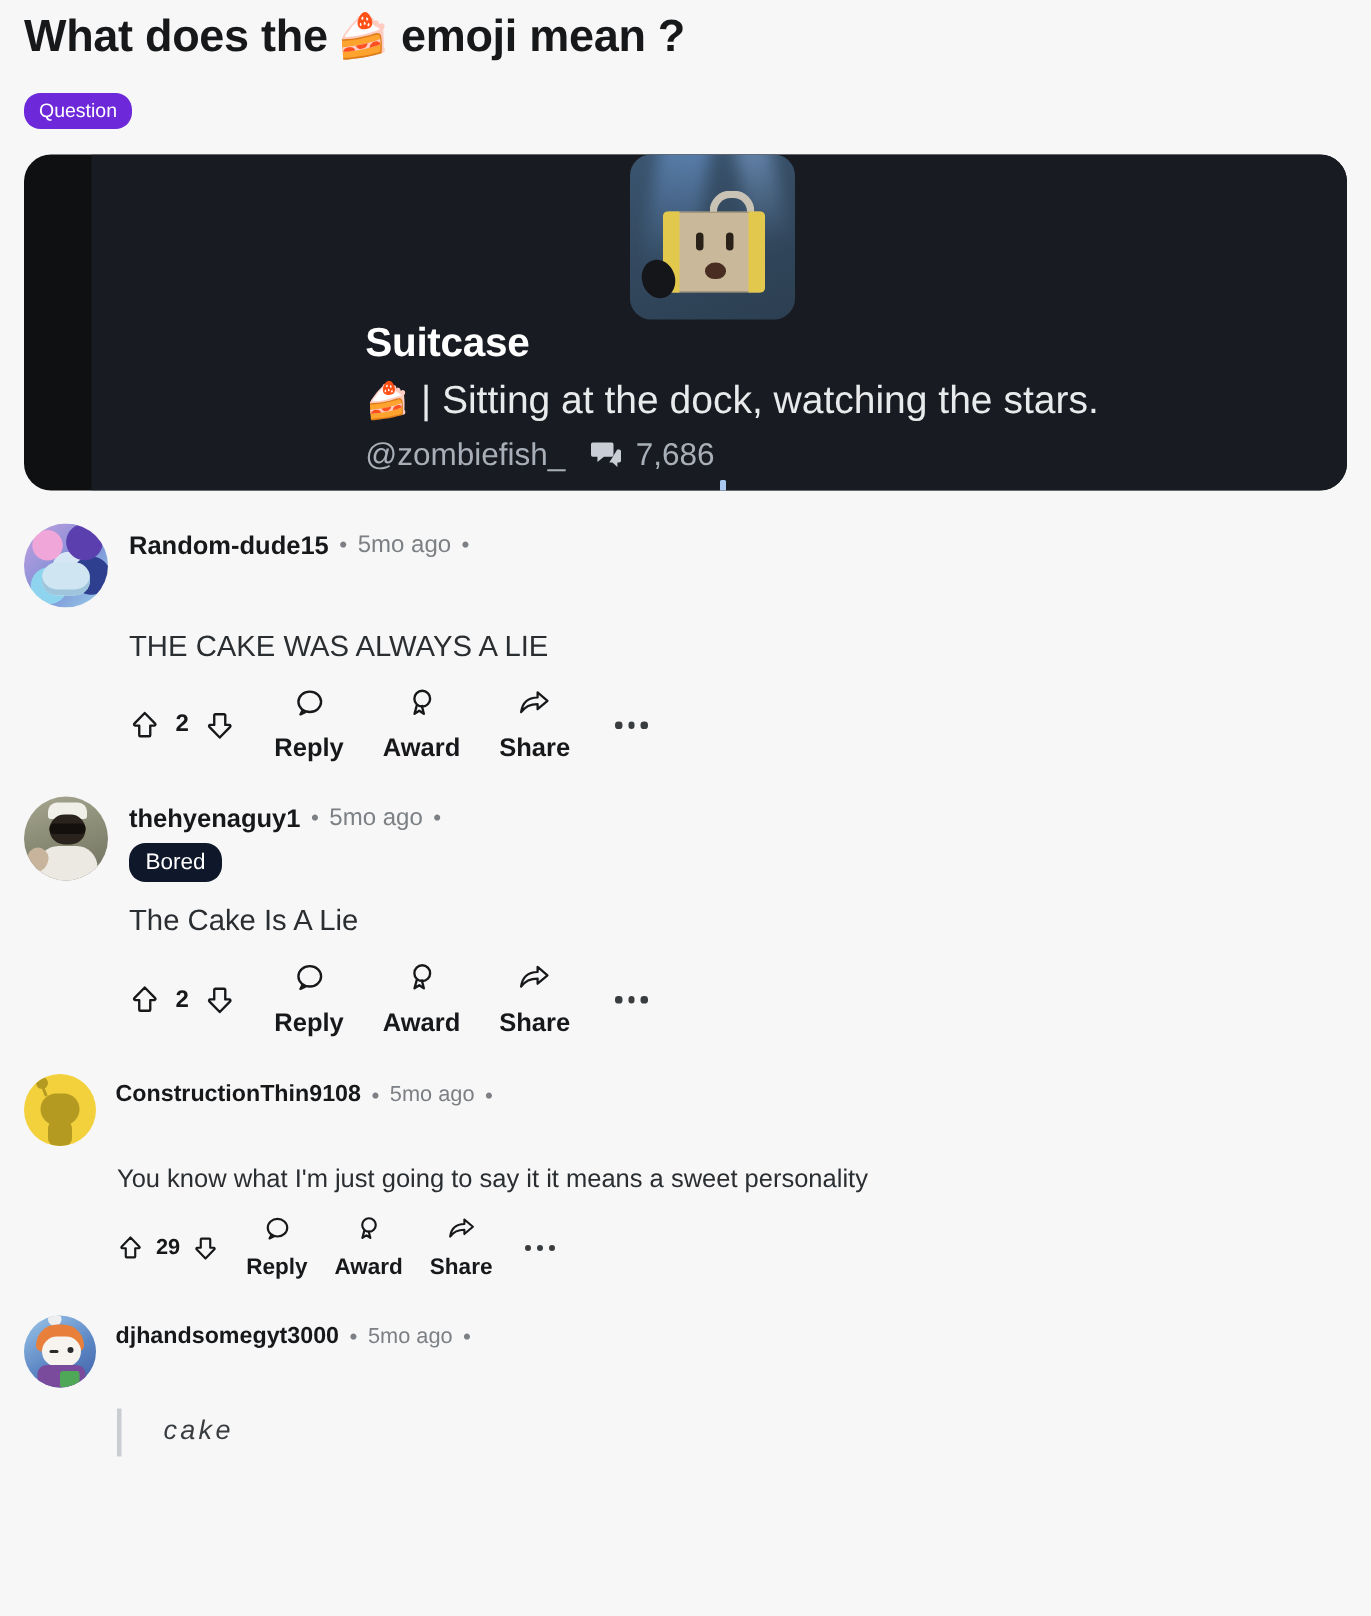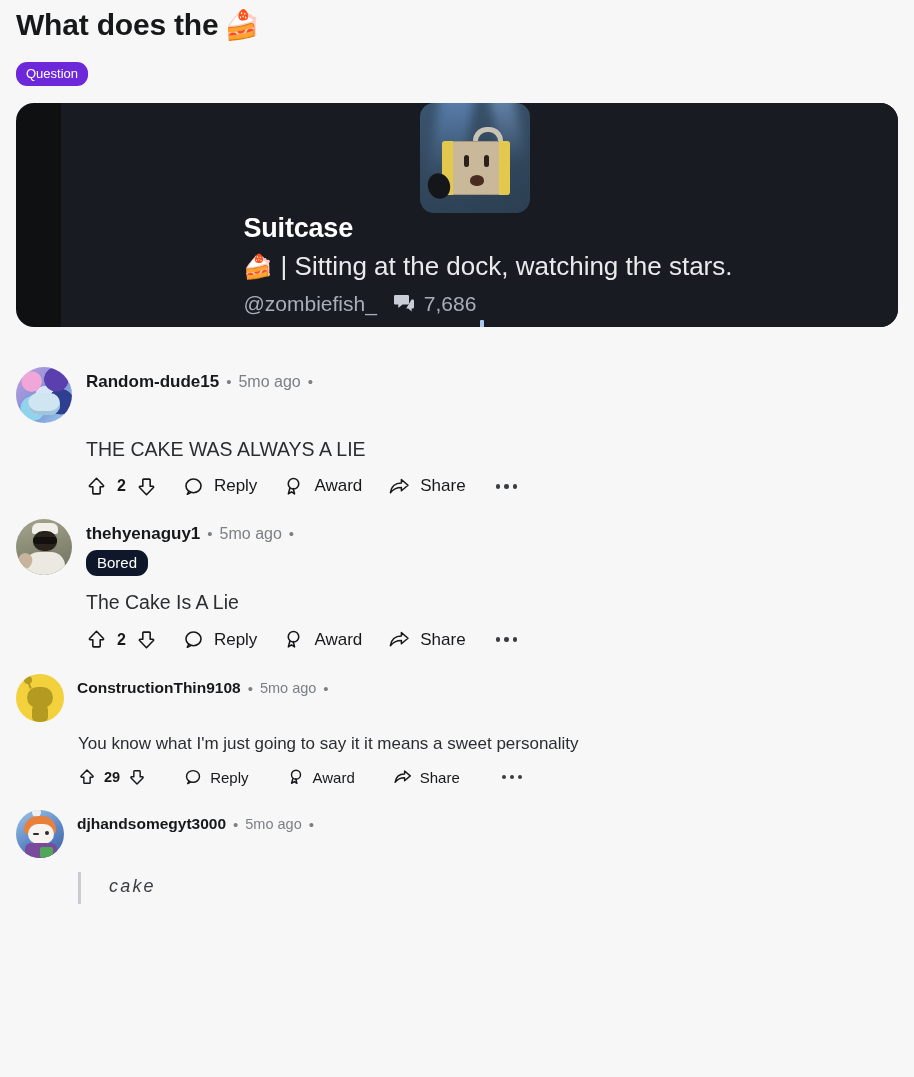--- a/index.html
+++ b/index.html
@@ -159,21 +159,21 @@
     width: 46px; height: 46px;
     position: relative;
   }
   .media-plus::before, .media-plus::after {
     content:""; position:absolute; background:#a8c8f0; border-radius:1px;
   }
   .media-plus::before { left: 50%; top: 4px; width: 4px; height: 38px; transform: translateX(-50%); }
   .media-plus::after  { top: 50%; left: 4px; height: 4px; width: 38px; transform: translateY(-50%); }
 
   
-  .comments { margin-top: 40px; }
+  .comments { margin-top: 22px; }
   .comment { position: relative; margin-bottom: 4px; }
 
   .c-head { display: flex; align-items: flex-start; gap: 14px; }
   .avatar {
     flex: 0 0 auto;
     width: 56px; height: 56px;
     border-radius: 50%;
     overflow: hidden;
     position: relative;
   }
@@ -261,29 +261,29 @@
 
   
   .c-actions {
     margin-left: 70px;
     margin-top: 14px;
     display: flex;
     align-items: center;
     gap: 26px;
     color: #1d1f20;
   }
-  .c-actions.sm { margin-left: 62px; gap: 38px; margin-top: 12px; }
+  .c-actions.sm { margin-left: 62px; gap: 18px; margin-top: 12px; }
 
   .vote-group { display: flex; align-items: center; gap: 10px; }
   .vote-count { font-size: 16px; font-weight: 700; color: #16181a; }
   .vote-count.sm { font-size: 14.5px; }
 
   .act {
     display: inline-flex; align-items: center; gap: 10px;
-    font-size: 17px; font-weight: 400; color: #16181a;
+    font-size: 17px; font-weight: 700; color: #16181a; flex-direction: column;
   }
   .act.sm { font-size: 15px; gap: 8px; }
 
   .dots {
     display: inline-flex; align-items: center; gap: 4px;
     padding: 0 4px;
   }
   .dots i { width: 4.5px; height: 4.5px; border-radius: 50%; background:#3a3d40; display:block; }
   .dots.sm i { width: 4px; height: 4px; }
 
@@ -295,20 +295,21 @@
   }
 </style>
 </head>
 <body>
 
 <div id="page">
 
   <h1 class="post-title">
     <span>What does the</span>
     <span class="title-emoji">🍰</span>
+    <span>emoji mean ?</span>
   </h1>
 
   <div class="flair-row">
     <span class="flair-badge">Question</span>
   </div>
 
 
   <div class="media-card">
     <div class="media-inner"></div>
     <div class="media-content">

